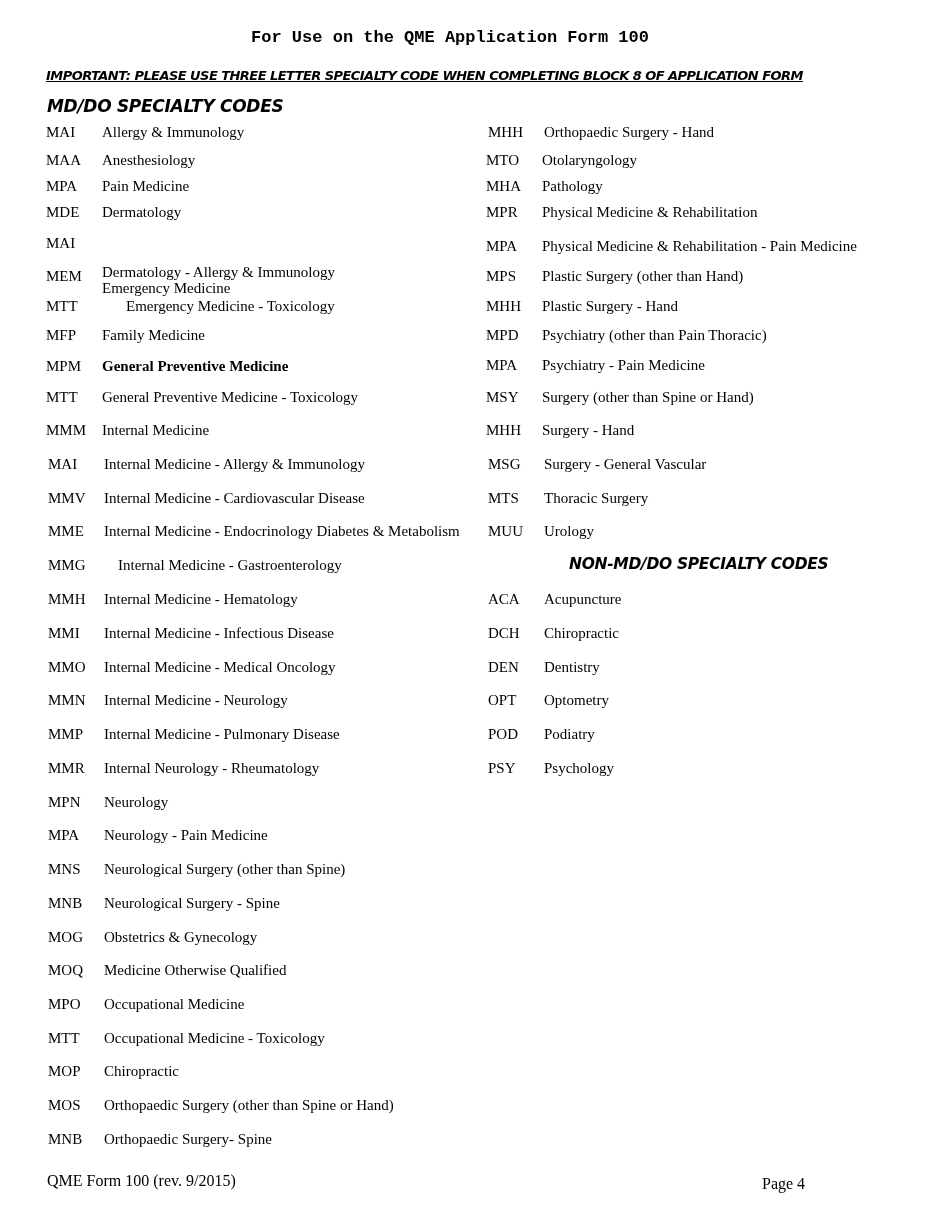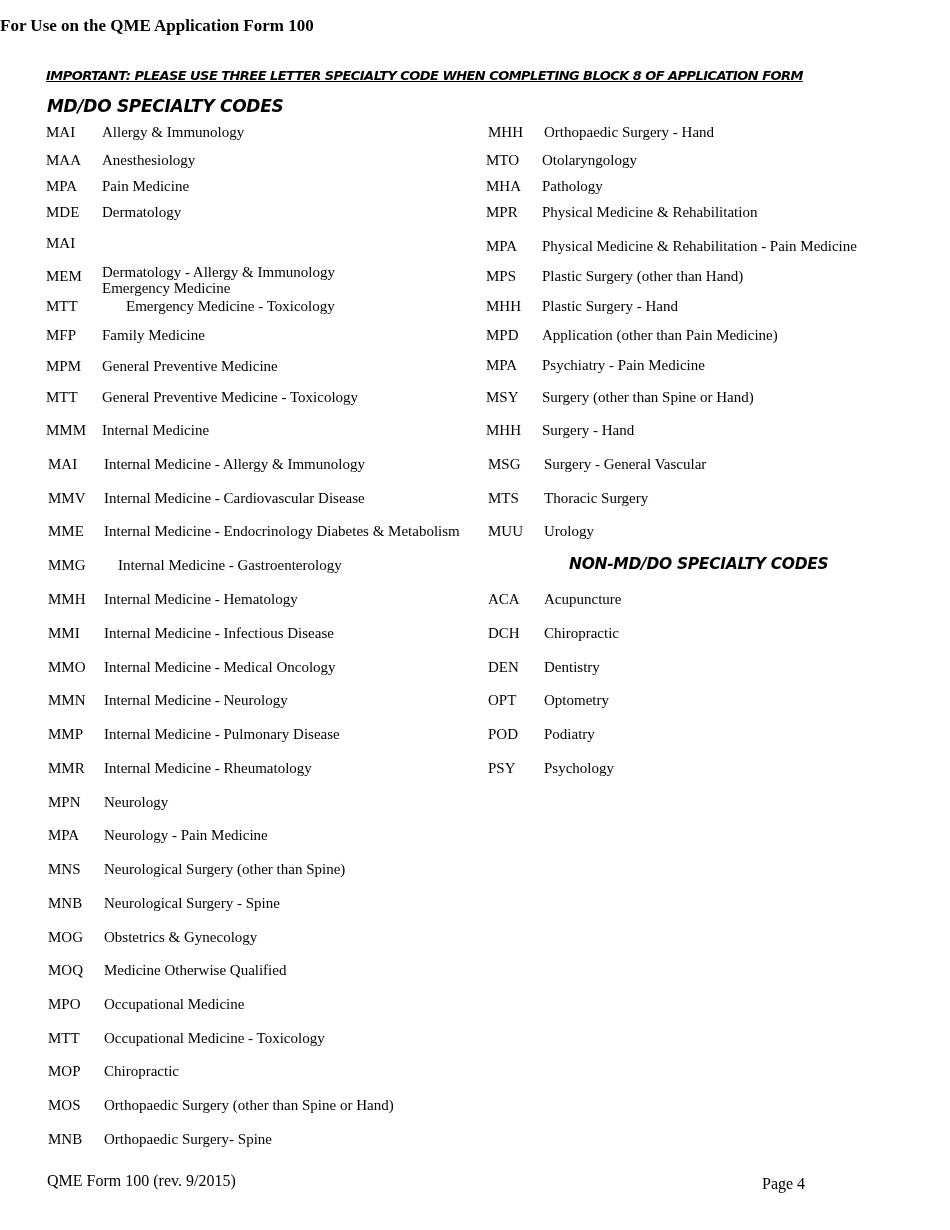--- a/index.html
+++ b/index.html
@@ -1,18 +1,18 @@
 <!DOCTYPE html>
 <html><head>
 <meta charset="utf-8">
 <style>
   html, body { margin: 0; padding: 0; background: #ffffff; }
   body { width: 950px; height: 1230px; position: relative; overflow: hidden; color: #000; }
-  .title { position: absolute; top: 16px; left: 0; width: 900px; text-align: left;
-           font-family: Liberation Serif, serif; font-weight: bold; font-size: 17px; }
+  .title { position: absolute; top: 28px; left: 0; width: 900px; text-align: center;
+           font-family: Liberation Mono, monospace; font-weight: bold; font-size: 17px; }
   .important { position: absolute; top: 68px; left: 46px; width: 880px;
            font-family: "DejaVu Sans", sans-serif; font-weight: bold; font-style: italic;
            font-size: 13px; letter-spacing: -0.55px; white-space: nowrap; text-decoration: underline; }
   .section-heading { position: absolute; font-family: "DejaVu Sans", sans-serif;
            font-weight: bold; font-style: italic; font-size: 15.5px; letter-spacing: -0.3px; white-space: nowrap; }
   .row { position: absolute; font-family: "Liberation Serif", serif; font-size: 15px;
          white-space: nowrap; height: 20px; line-height: 20px; }
   .row .code { position: absolute; left: 0; }
   .row .desc { position: absolute; white-space: nowrap; }
   .footer { position: absolute; font-family: Liberation Serif, serif; font-size: 16px; }
@@ -52,21 +52,21 @@
     <div class="row" style="top: 296px; left: 46px;">
       <span class="code">MTT</span>
       <span class="desc" style="left: 56px; margin-left: 24px;">Emergency Medicine - Toxicology</span>
     </div>
     <div class="row" style="top: 325px; left: 46px;">
       <span class="code">MFP</span>
       <span class="desc" style="left: 56px;">Family Medicine</span>
     </div>
     <div class="row" style="top: 356px; left: 46px;">
       <span class="code">MPM</span>
-      <span class="desc" style="left: 56px;">General Preventive Medicine</span>
+      <span class="desc" style="left: 56px; font-weight: bold;">General Preventive Medicine</span>
     </div>
     <div class="row" style="top: 387px; left: 46px;">
       <span class="code">MTT</span>
       <span class="desc" style="left: 56px;">General Preventive Medicine - Toxicology</span>
     </div>
     <div class="row" style="top: 420px; left: 46px;">
       <span class="code">MMM</span>
       <span class="desc" style="left: 56px;">Internal Medicine</span>
     </div>
     <div class="row" style="top: 454px; left: 48px;">
@@ -100,21 +100,21 @@
     <div class="row" style="top: 690px; left: 48px;">
       <span class="code">MMN</span>
       <span class="desc" style="left: 56px;">Internal Medicine - Neurology</span>
     </div>
     <div class="row" style="top: 724px; left: 48px;">
       <span class="code">MMP</span>
       <span class="desc" style="left: 56px;">Internal Medicine - Pulmonary Disease</span>
     </div>
     <div class="row" style="top: 758px; left: 48px;">
       <span class="code">MMR</span>
-      <span class="desc" style="left: 56px;">Internal Medicine - Rheumatology</span>
+      <span class="desc" style="left: 56px;">Internal Neurology - Rheumatology</span>
     </div>
     <div class="row" style="top: 792px; left: 48px;">
       <span class="code">MPN</span>
       <span class="desc" style="left: 56px;">Neurology</span>
     </div>
     <div class="row" style="top: 825px; left: 48px;">
       <span class="code">MPA</span>
       <span class="desc" style="left: 56px;">Neurology - Pain Medicine</span>
     </div>
     <div class="row" style="top: 859px; left: 48px;">
@@ -178,21 +178,21 @@
     <div class="row" style="top: 266px; left: 486px;">
       <span class="code">MPS</span>
       <span class="desc" style="left: 56px;">Plastic Surgery (other than Hand)</span>
     </div>
     <div class="row" style="top: 296px; left: 486px;">
       <span class="code">MHH</span>
       <span class="desc" style="left: 56px;">Plastic Surgery - Hand</span>
     </div>
     <div class="row" style="top: 325px; left: 486px;">
       <span class="code">MPD</span>
-      <span class="desc" style="left: 56px;">Application (other than Pain Medicine)</span>
+      <span class="desc" style="left: 56px;">Psychiatry (other than Pain Thoracic)</span>
     </div>
     <div class="row" style="top: 355px; left: 486px;">
       <span class="code">MPA</span>
       <span class="desc" style="left: 56px;">Psychiatry - Pain Medicine</span>
     </div>
     <div class="row" style="top: 387px; left: 486px;">
       <span class="code">MSY</span>
       <span class="desc" style="left: 56px;">Surgery (other than Spine or Hand)</span>
     </div>
     <div class="row" style="top: 420px; left: 486px;">

